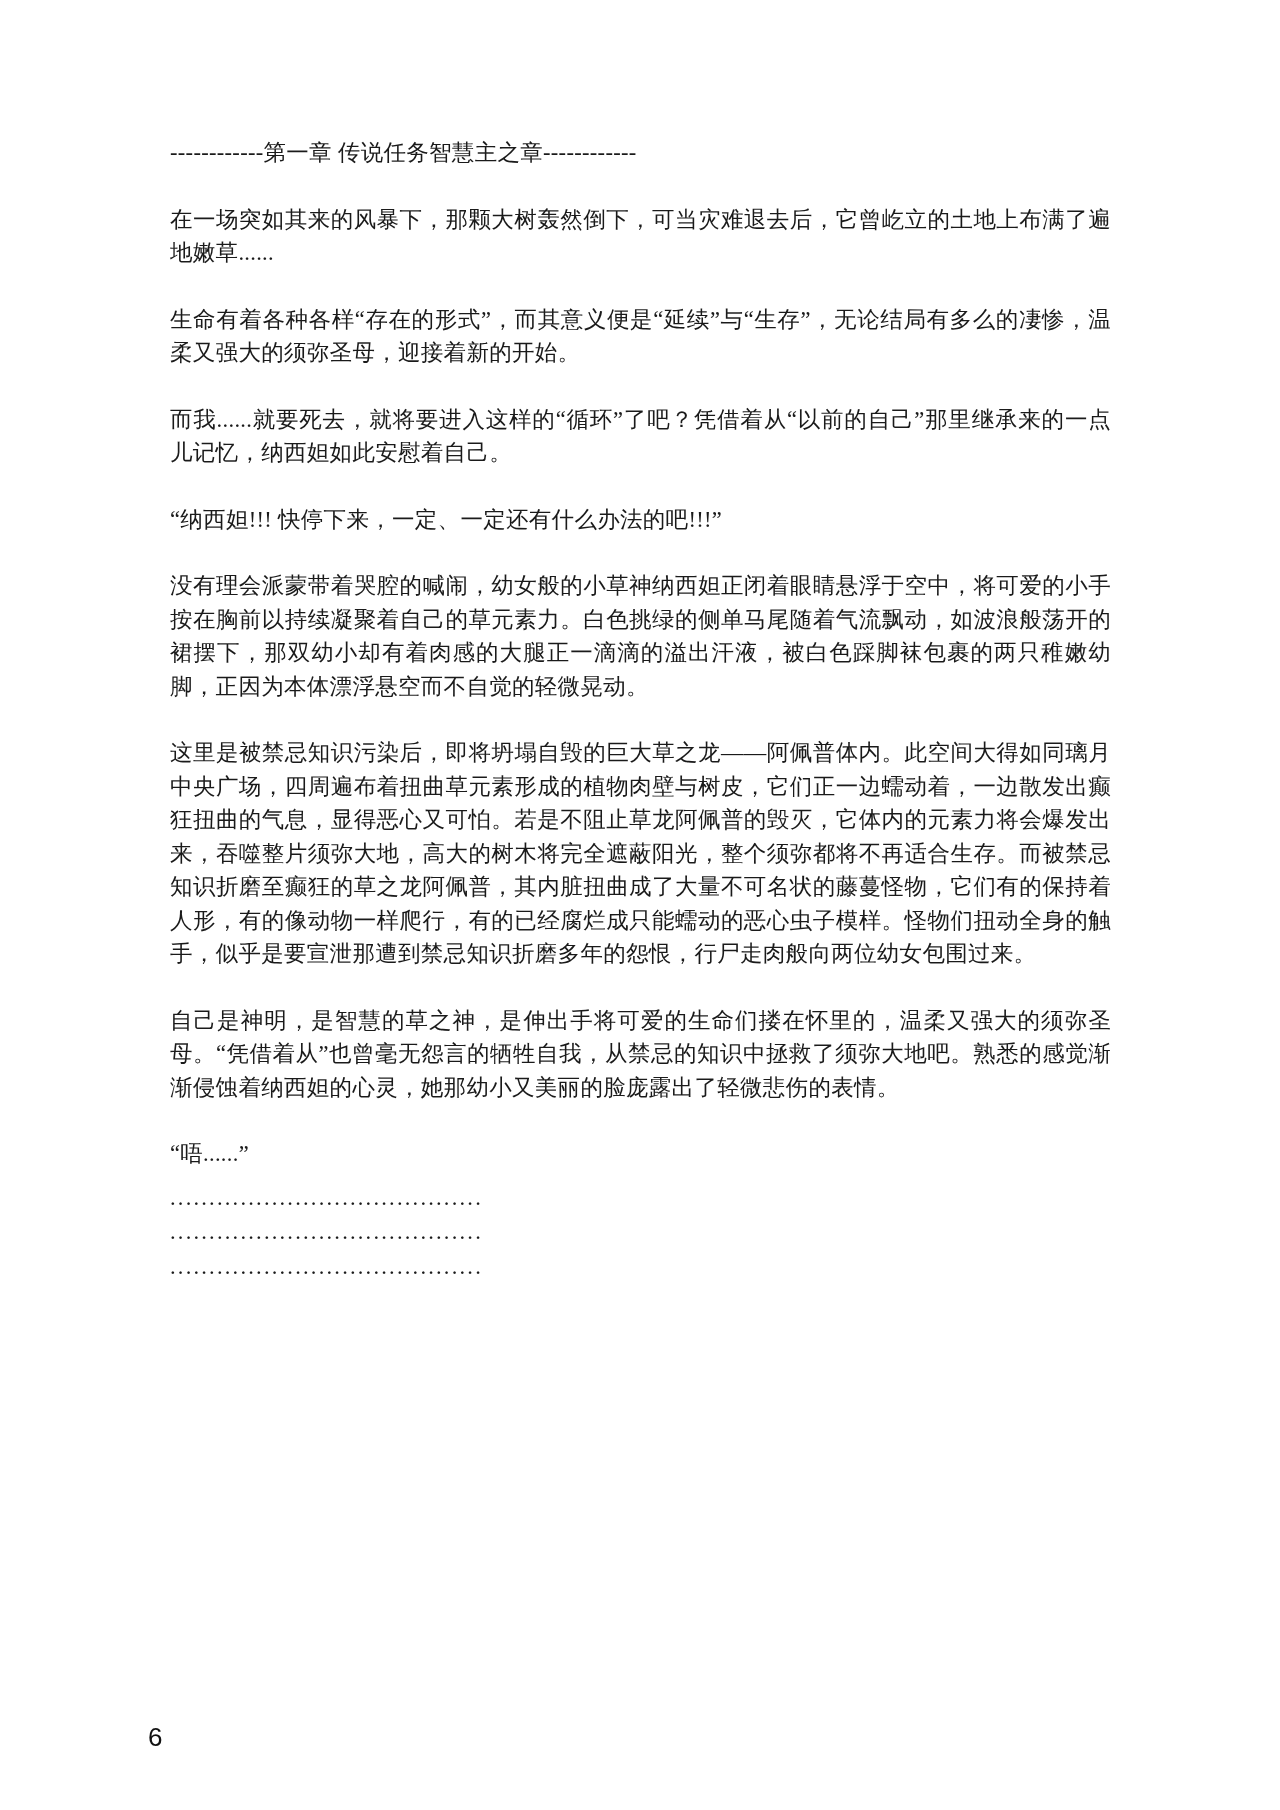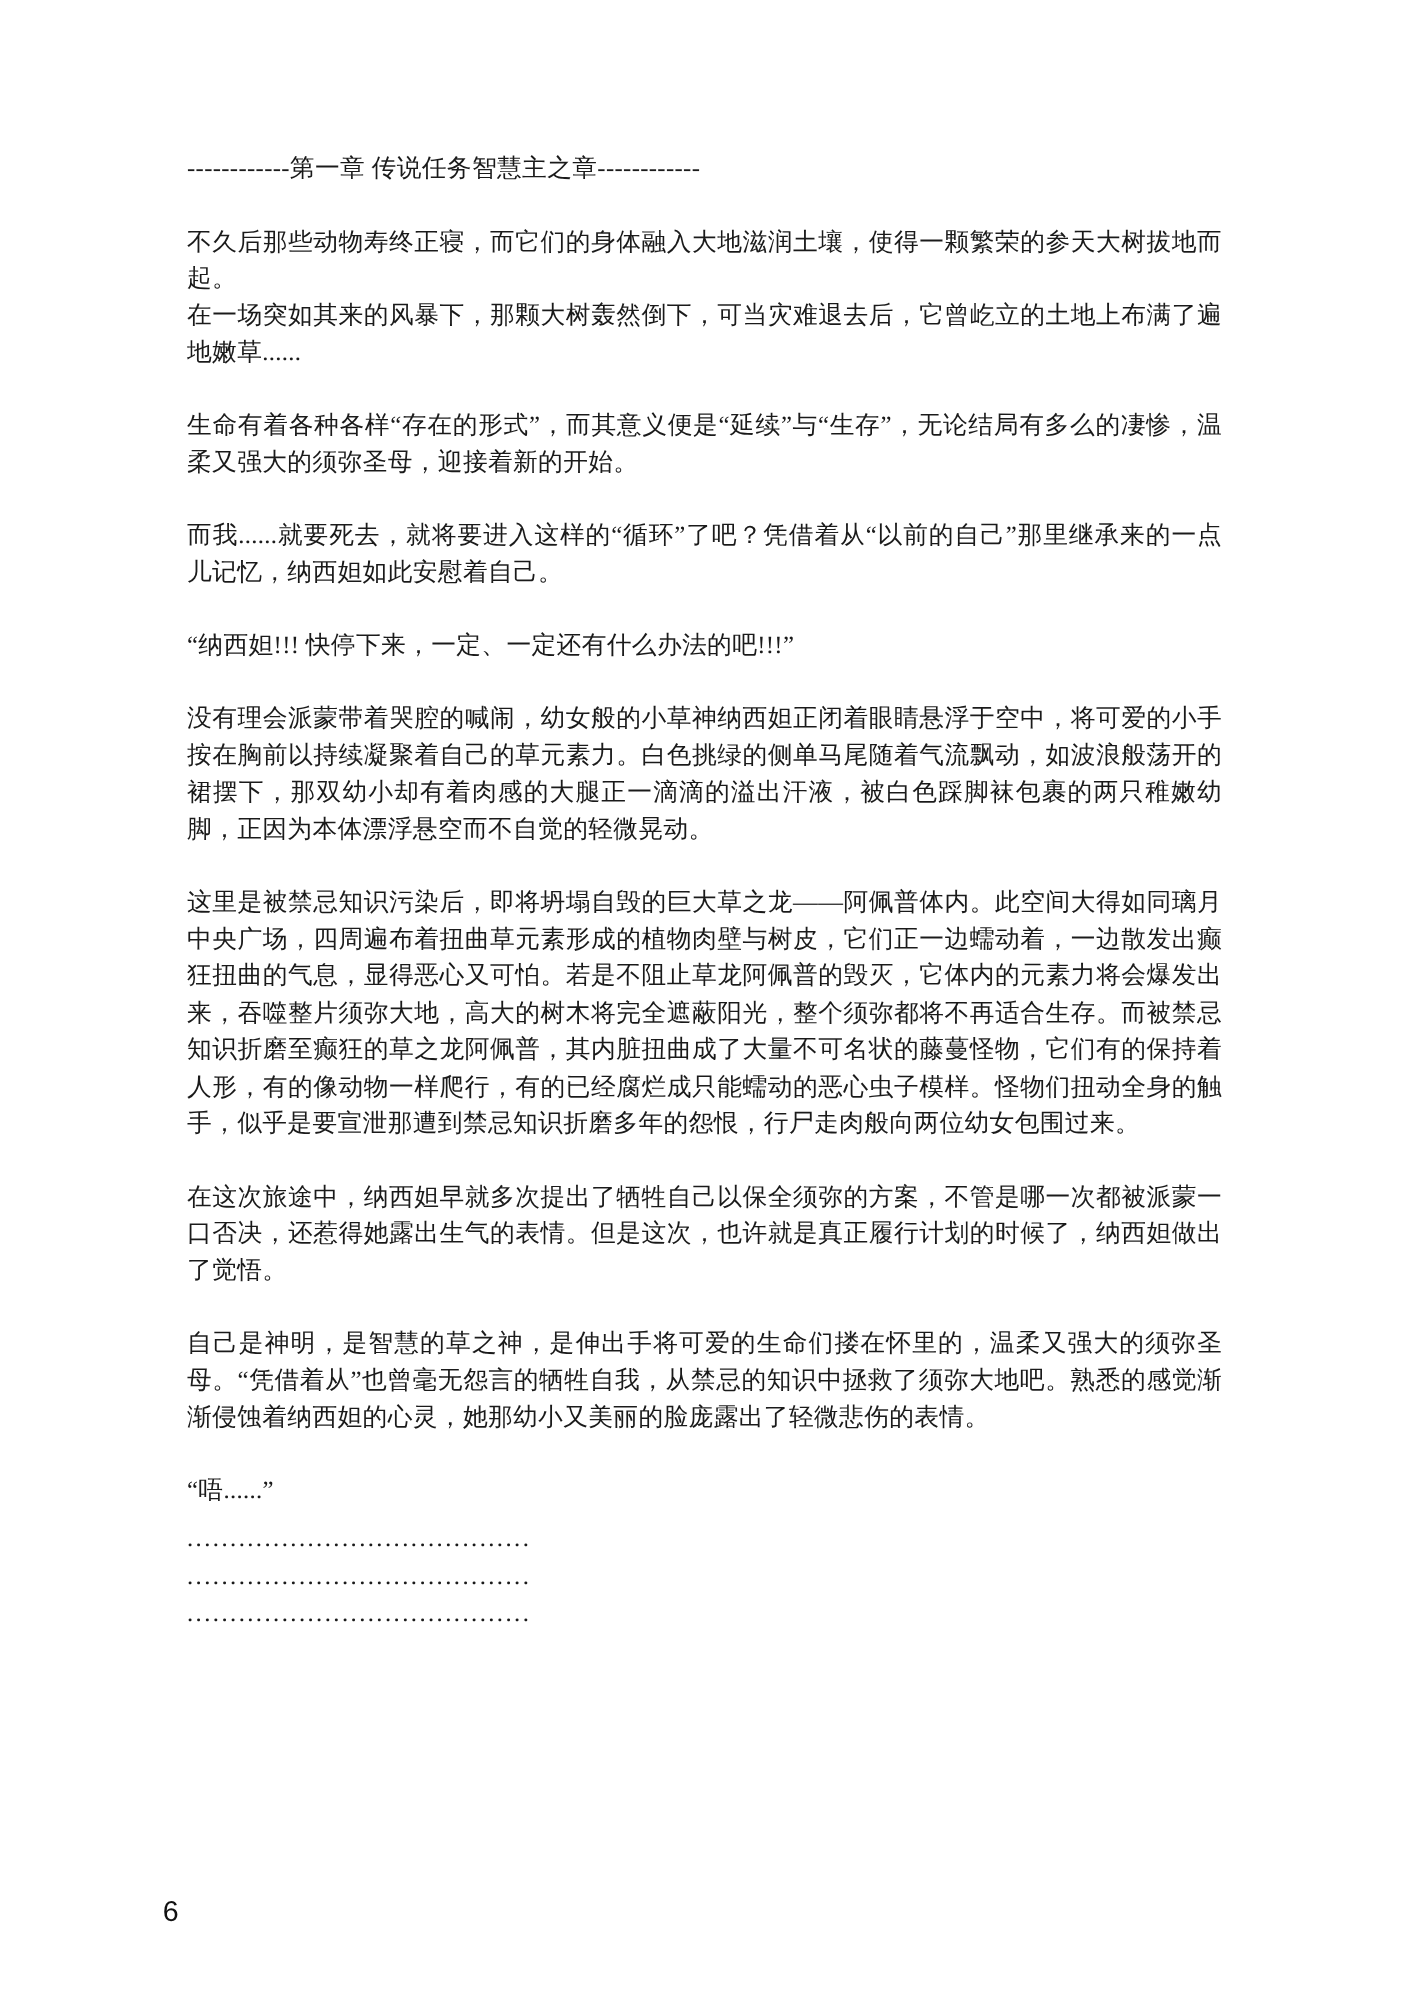--- a/index.html
+++ b/index.html
@@ -55,28 +55,26 @@
     font-size: 26px;
     color: #111111;
   }
 </style>
 </head>
 <body>
 
 <div class="page">
   <div class="content">
     <p class="title">------------第一章 传说任务智慧主之章------------</p>
-    <p class="tight">不久后那些动物寿终正寝，而它们的身体融入大地滋润土壤，使得一颗繁荣的参天大树拔地而起。</p>
     <p>在一场突如其来的风暴下，那颗大树轰然倒下，可当灾难退去后，它曾屹立的土地上布满了遍地嫩草......</p>
     <p>生命有着各种各样“存在的形式”，而其意义便是“延续”与“生存”，无论结局有多么的凄惨，温柔又强大的须弥圣母，迎接着新的开始。</p>
     <p>而我......就要死去，就将要进入这样的“循环”了吧？凭借着从“以前的自己”那里继承来的一点儿记忆，纳西妲如此安慰着自己。</p>
     <p>“纳西妲!!! 快停下来，一定、一定还有什么办法的吧!!!”</p>
     <p>没有理会派蒙带着哭腔的喊闹，幼女般的小草神纳西妲正闭着眼睛悬浮于空中，将可爱的小手按在胸前以持续凝聚着自己的草元素力。白色挑绿的侧单马尾随着气流飘动，如波浪般荡开的裙摆下，那双幼小却有着肉感的大腿正一滴滴的溢出汗液，被白色踩脚袜包裹的两只稚嫩幼脚，正因为本体漂浮悬空而不自觉的轻微晃动。</p>
     <p>这里是被禁忌知识污染后，即将坍塌自毁的巨大草之龙——阿佩普体内。此空间大得如同璃月中央广场，四周遍布着扭曲草元素形成的植物肉壁与树皮，它们正一边蠕动着，一边散发出癫狂扭曲的气息，显得恶心又可怕。若是不阻止草龙阿佩普的毁灭，它体内的元素力将会爆发出来，吞噬整片须弥大地，高大的树木将完全遮蔽阳光，整个须弥都将不再适合生存。而被禁忌知识折磨至癫狂的草之龙阿佩普，其内脏扭曲成了大量不可名状的藤蔓怪物，它们有的保持着人形，有的像动物一样爬行，有的已经腐烂成只能蠕动的恶心虫子模样。怪物们扭动全身的触手，似乎是要宣泄那遭到禁忌知识折磨多年的怨恨，行尸走肉般向两位幼女包围过来。</p>
-    <p>在这次旅途中，纳西妲早就多次提出了牺牲自己以保全须弥的方案，不管是哪一次都被派蒙一口否决，还惹得她露出生气的表情。但是这次，也许就是真正履行计划的时候了，纳西妲做出了觉悟。</p>
     <p>自己是神明，是智慧的草之神，是伸出手将可爱的生命们搂在怀里的，温柔又强大的须弥圣母。“凭借着从”也曾毫无怨言的牺牲自我，从禁忌的知识中拯救了须弥大地吧。熟悉的感觉渐渐侵蚀着纳西妲的心灵，她那幼小又美丽的脸庞露出了轻微悲伤的表情。</p>
     <p class="quote-umm">“唔......”</p>
     <p class="dotline">........................................</p>
     <p class="dotline">........................................</p>
     <p class="dotline">........................................</p>
   </div>
   <div class="pagenum">6</div>
 </div>
 
 </body></html>

